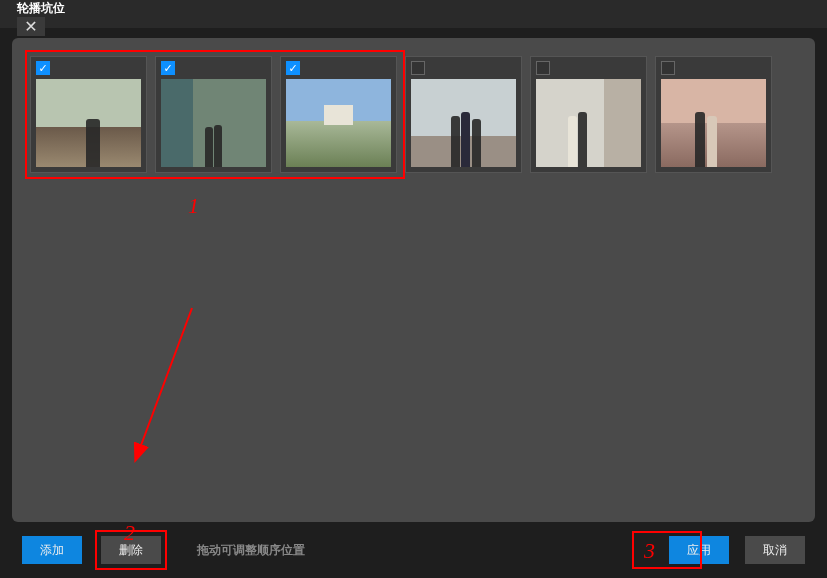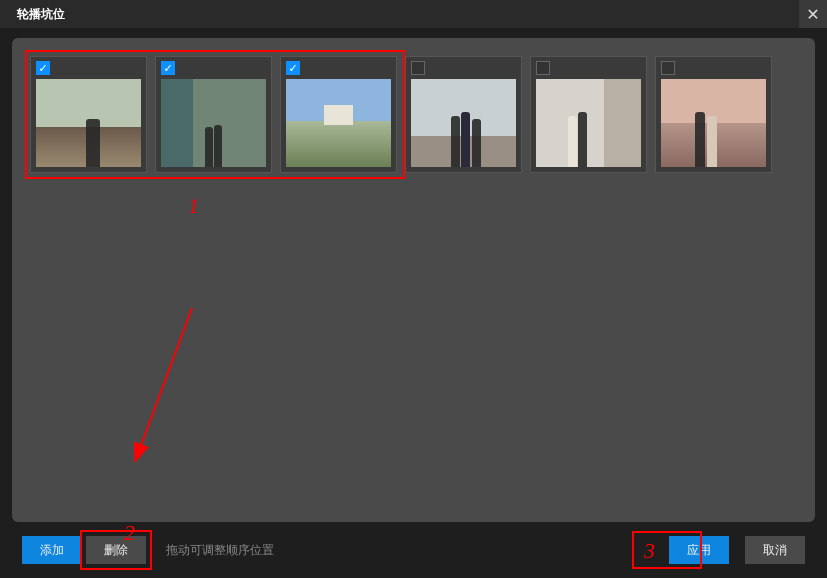--- a/index.html
+++ b/index.html
@@ -14,23 +14,23 @@
       font-family: "Microsoft YaHei", Arial, sans-serif;
       font-size: 12px;
       color: #ccc;
       overflow: hidden;
       position: relative;
     }
     .titlebar {
       height: 28px;
       background: #2a2a2a;
       display: flex;
-      align-items: center;
       justify-content: space-between;
       padding-left: 17px;
+      flex-direction: column;
     }
     .titlebar-title {
       color: #fff;
       font-size: 12px;
       font-weight: bold;
     }
     .close-btn {
       width: 28px;
       height: 28px;
       background: #3a3a3a;
@@ -157,21 +157,22 @@
     }
     .btn-primary {
       background: #0e86e0;
     }
     .btn-secondary {
       background: #4a4a4a;
     }
     .footer-hint {
       color: #888;
       font-size: 12px;
-      margin-left: 20px;
+      margin-left: 36px;
+      font-weight: bold;
     }
     .spacer {
       flex: 1;
     }
   </style>
 </head>
 <body>
 
 <div class="titlebar">
   <span class="titlebar-title">轮播坑位</span>
@@ -253,21 +254,21 @@
         <polygon points="0 0, 10 4, 0 8" fill="#ff0000"></polygon>
       </marker>
     </defs>
     <line x1="70" y1="20" x2="18" y2="160" stroke="#ff0000" stroke-width="2" marker-end="url(#arrowhead)"></line>
   </svg>
 
 </div>
 
 <div class="footer">
   <button class="btn btn-primary">添加</button>
-  <div style="position:relative; margin-left:4px;">
+  <div style="position:relative; margin-left:19px;">
     <button class="btn btn-secondary">删除</button>
     <div class="selection-box" style="left:-6px; top:-6px; width:72px; height:40px;"></div>
   </div>
   <span class="footer-hint">拖动可调整顺序位置</span>
   <div class="spacer"></div>
   <div style="position:relative; margin-right:16px;padding-left:32px;">
     <button class="btn btn-primary">应用</button>
     <div class="selection-box" style="left:-5px; top:-5px; width:70px; height:38px;"></div>
   </div>
   <button class="btn btn-secondary">取消</button>

